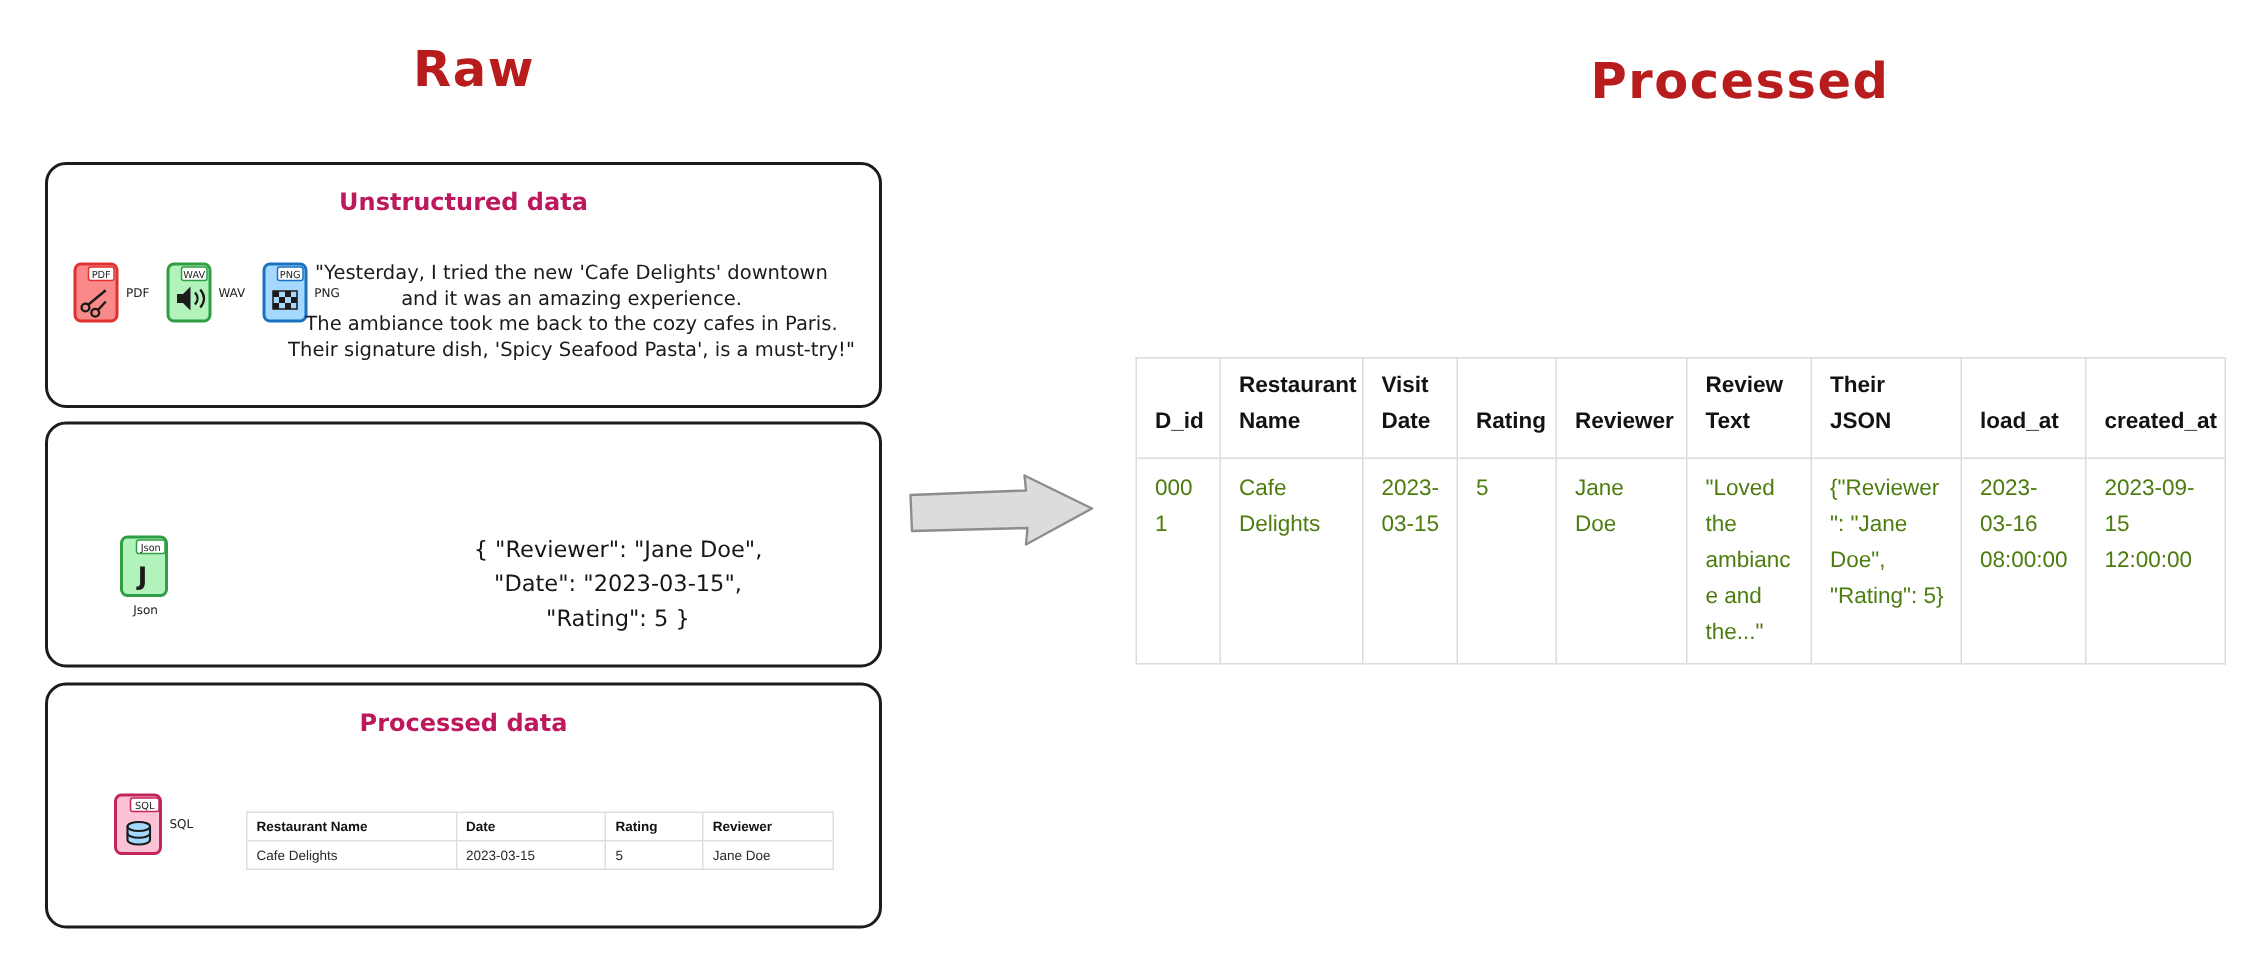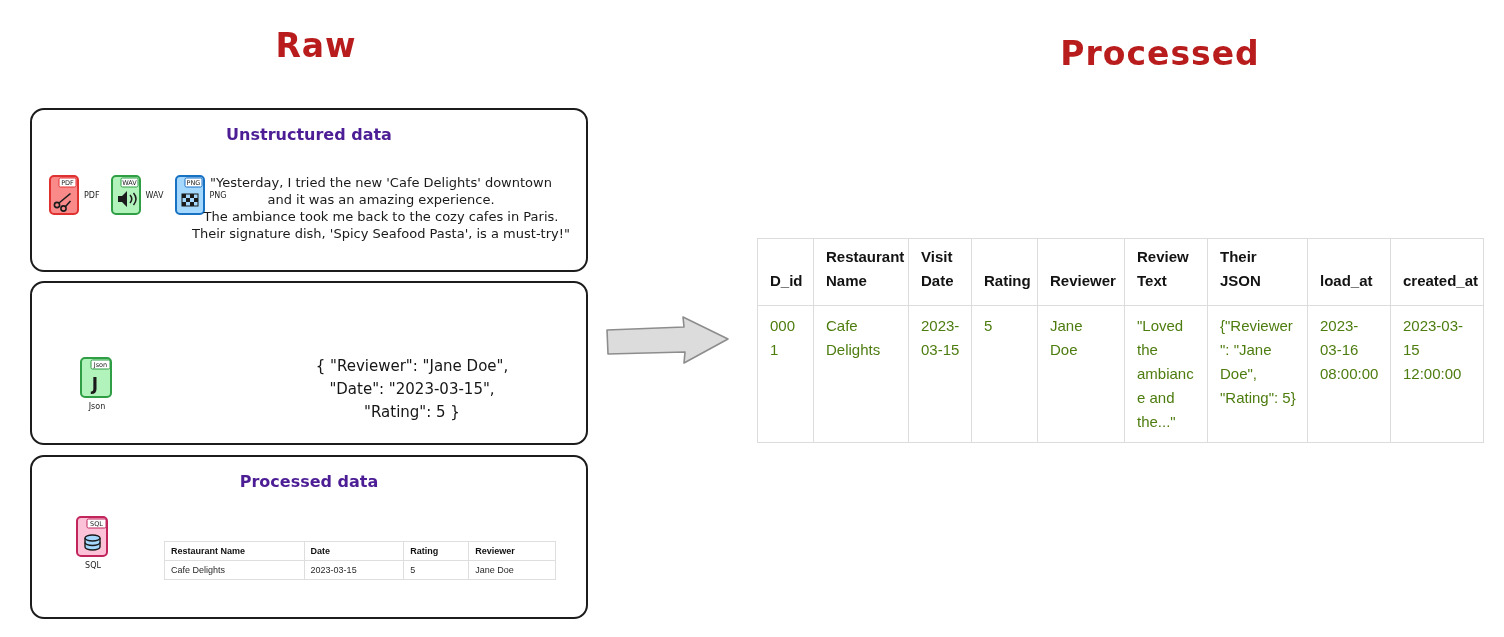--- a/index.html
+++ b/index.html
@@ -6,37 +6,37 @@
   html,body{width:1504px;height:637px}
   body{background:#ffffff;font-family:"Liberation Sans",sans-serif;position:relative;overflow:hidden}
   .canvas{position:absolute;inset:0}
   .big-title{position:absolute;font-family:"DejaVu Sans",sans-serif;font-size:33px;font-weight:700;color:#b91c1c;text-align:center;letter-spacing:1px}
   .raw-title{left:0;top:26px;width:632px}
   .processed-title{left:880px;top:34px;width:560px}
 
   
   .rbox{position:absolute;left:30px;width:558px;height:164px;border:2px solid #1c1c1c;border-radius:14px;background:#fff}
   .box1{top:108px}.box2{top:281px}.box3{top:455px}
-  .box-title{font-family:"DejaVu Sans",sans-serif;font-size:16px;font-weight:600;color:#4c1d95;text-align:center;margin-top:15px}
+  .box-title{font-family:"DejaVu Sans",sans-serif;font-size:16px;font-weight:600;color:#be185d;text-align:center;margin-top:15px}
 
   
   .file-icons{position:absolute;left:15px;top:62px;display:flex;gap:9px}
   .file{display:flex;flex-direction:row;align-items:center;gap:1px}
   .file figcaption{font-size:8px;font-family:"DejaVu Sans",sans-serif;color:#222}
   .quote{position:absolute;left:152px;right:8px;top:64px;text-align:center;
          font-family:"DejaVu Sans",sans-serif;font-size:13px;line-height:17px;color:#1a1a1a;font-weight:500}
 
   
   .json-icon-wrap{position:absolute;left:46px;top:70px;display:flex;flex-direction:column;align-items:center;gap:1px}
   .json-icon-wrap figcaption{font-size:8px;font-family:"DejaVu Sans",sans-serif;color:#222}
   .json-lines{position:absolute;left:200px;width:360px;top:72px;text-align:center;
               font-family:"DejaVu Sans",sans-serif;font-size:15px;line-height:23px;color:#161616;font-weight:500}
 
   
-  .sql-icon-wrap{position:absolute;left:42px;top:55px;display:flex;flex-direction:column;align-items:center;gap:1px}
+  .sql-icon-wrap{position:absolute;left:42px;top:68px;display:flex;flex-direction:row;align-items:center;gap:1px}
   .sql-icon-wrap figcaption{font-size:8px;font-family:"DejaVu Sans",sans-serif;color:#222}
   .mini-table{position:absolute;left:132px;top:84px;width:392px;border-collapse:collapse;
               font-family:"Liberation Sans",sans-serif;font-size:9px;background:#fff}
   .mini-table th,.mini-table td{border:1px solid #dedede;padding:4px 6px;text-align:left;color:#2a2a2a}
   .mini-table th{font-weight:700;color:#111}
 
   
   .flow-arrow{position:absolute;left:604px;top:312px}
 
   
@@ -206,18 +206,18 @@
     <tbody>
       <tr>
         <td>0001</td>
         <td>Cafe Delights</td>
         <td>2023-03-15</td>
         <td>5</td>
         <td>Jane Doe</td>
         <td>"Loved the ambiance and the..."</td>
         <td>{"Reviewer": "Jane Doe", "Rating": 5}</td>
         <td>2023-03-16 08:00:00</td>
-        <td>2023-03-15 12:00:00</td>
+        <td>2023-09-15 12:00:00</td>
       </tr>
     </tbody>
   </table>
 
 </div>
 
 </body></html>

